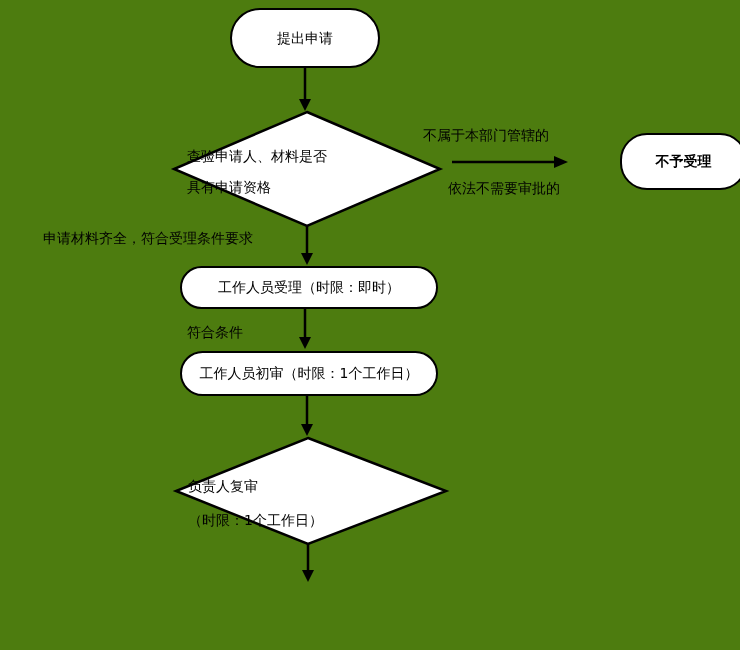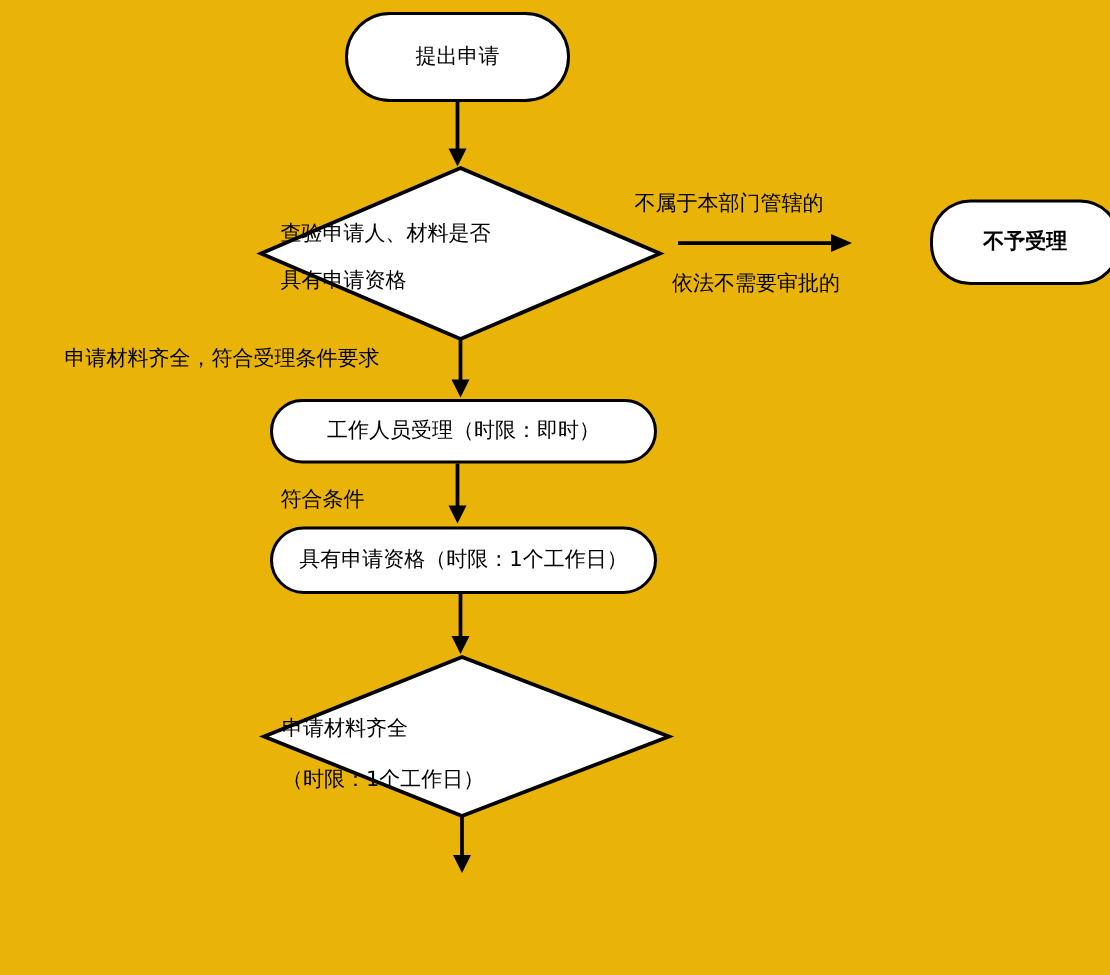--- a/index.html
+++ b/index.html
@@ -4,21 +4,21 @@
 <style>
   html, body {
     margin: 0;
     padding: 0;
     background: #ffffff;
   }
   .canvas {
     position: relative;
     width: 740px;
     height: 650px;
-    background: #eab308;
+    background: #4d7c0f;
     font-family: "DejaVu Sans", "Liberation Sans", sans-serif;
     color: #000000;
     overflow: hidden;
   }
   .connector-layer {
     position: absolute;
     left: 0;
     top: 0;
     width: 740px;
     height: 650px;
@@ -109,31 +109,31 @@
 
   <div class="node node-reject">
     <span>不予受理</span>
   </div>
 
   <div class="node node-accept">
     <span>工作人员受理（时限：即时）</span>
   </div>
 
   <div class="node node-first-review">
-    <span>具有申请资格（时限：1个工作日）</span>
+    <span>工作人员初审（时限：1个工作日）</span>
   </div>
 
 
   <div class="diamond-text diamond-text-check">
     <span>查验申请人、材料是否</span>
     <span>具有申请资格</span>
   </div>
 
   <div class="diamond-text diamond-text-final">
-    <span>申请材料齐全</span>
+    <span>负责人复审</span>
     <span>（时限：1个工作日）</span>
   </div>
 
   <div class="edge-label label-not-jurisdiction">不属于本部门管辖的</div>
 
   <div class="edge-label label-no-approval-needed">依法不需要审批的</div>
 
   <div class="edge-label label-materials-complete">申请材料齐全，符合受理条件要求</div>
 
   <div class="edge-label label-meets-conditions">符合条件</div>

